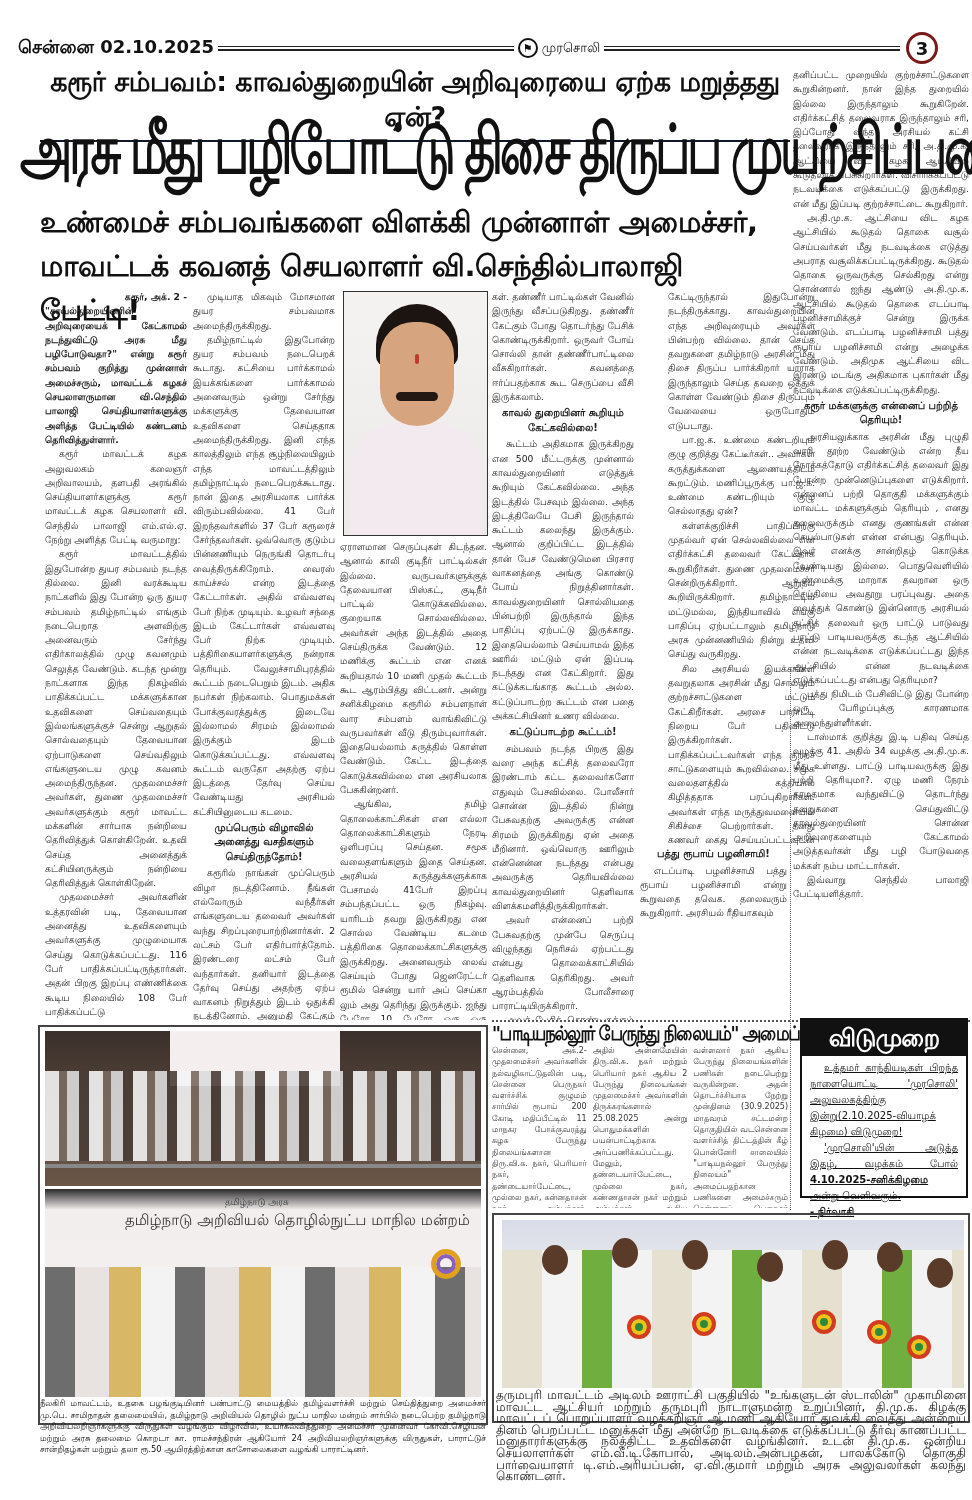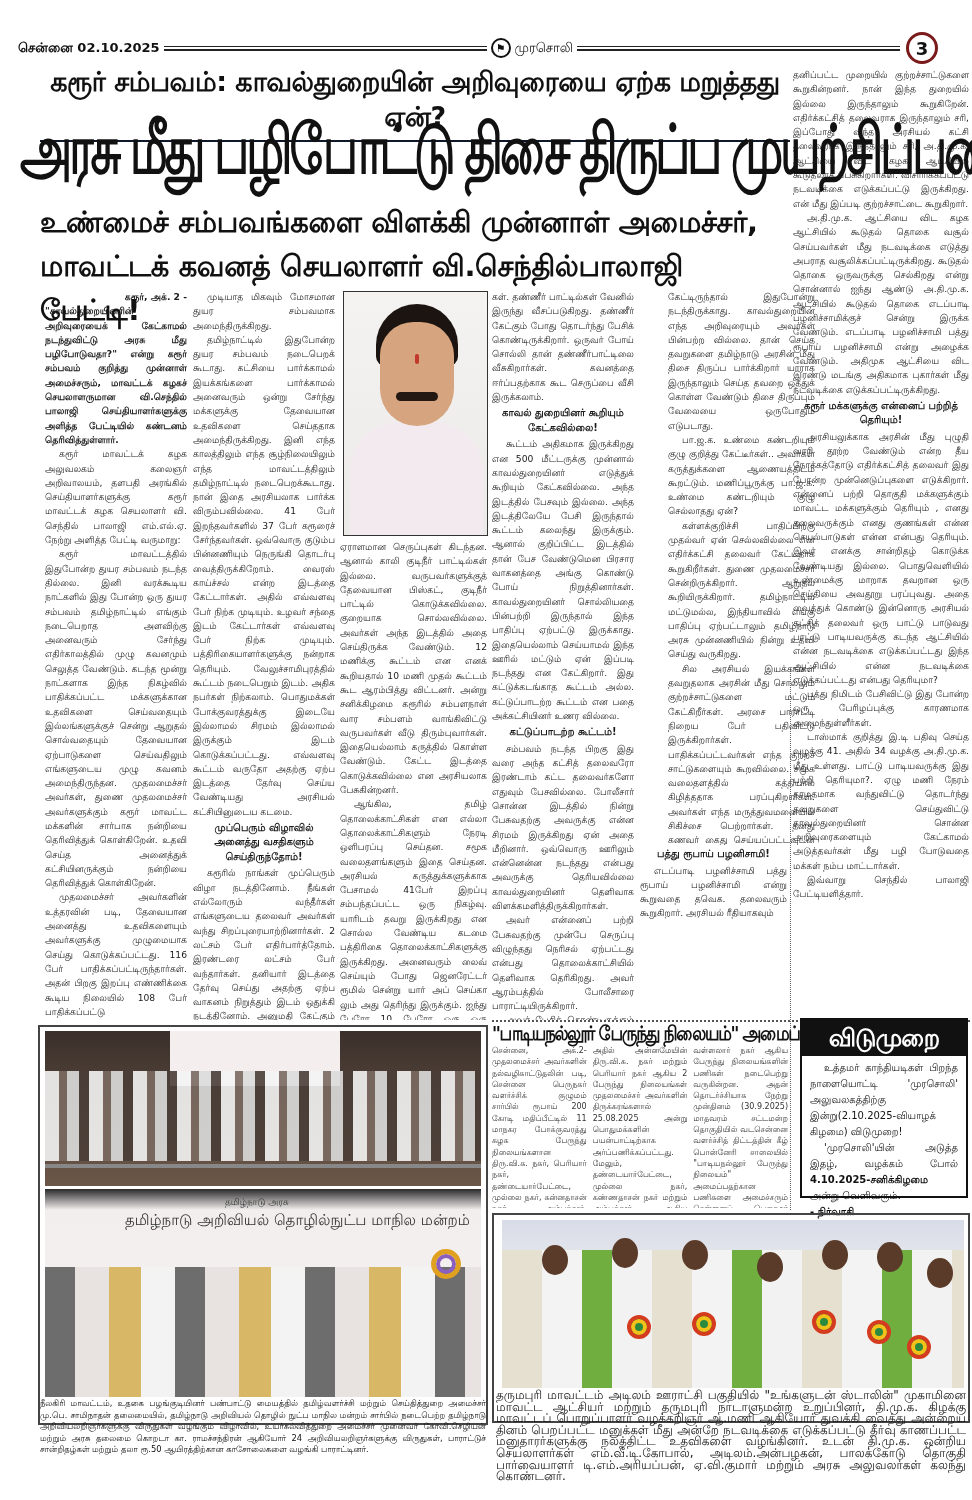--- a/index.html
+++ b/index.html
@@ -1,20 +1,20 @@
 <!DOCTYPE html>
 <html><head>
 <meta charset="utf-8">
 <style>
   * { box-sizing: border-box; margin: 0; padding: 0; }
   html, body { width: 972px; height: 1500px; background: #ffffff; overflow: hidden; }
   body { font-family: "DejaVu Sans", sans-serif; color: #111; position: relative; }
 
   .masthead { position: absolute; left: 18px; top: 34px; width: 920px; height: 28px; display: flex; align-items: center; }
-  .mh-date { font-size: 13px; font-weight: bold; white-space: nowrap; }
+  .mh-date { font-size: 18px; font-weight: bold; white-space: nowrap; }
   .mh-rule { flex: 1; height: 5px; border-top: 1px solid #222; border-bottom: 2px solid #222; margin: 0 4px; }
   .mh-logo { display: flex; align-items: center; gap: 4px; font-size: 13px; white-space: nowrap; }
   .mh-logo-mark { width: 20px; height: 20px; border: 2px solid #111; border-radius: 50%; display: inline-flex; align-items: center; justify-content: center; font-size: 11px; }
   .mh-page { width: 32px; height: 32px; border-radius: 50%; border: 3px solid #7a1a1a; display: flex; align-items: center; justify-content: center; font-weight: bold; font-size: 18px; margin-left: 2px; }
 
   .kicker { position: absolute; left: 40px; top: 66px; width: 750px; text-align: center; font-size: 27px; font-weight: bold; letter-spacing: -0.5px; padding-bottom: 4px; border-bottom: 2px solid #0f172a; font-family: "DejaVu Sans", sans-serif; }
   .headline { position: absolute; left: 20px; top: 112px; width: 770px; text-align: center; font-size: 47px; font-weight: bold; line-height: 1.1; letter-spacing: -3px; transform: scaleY(1.45); transform-origin: top center; font-family: "DejaVu Sans Condensed", "DejaVu Sans", sans-serif; white-space: nowrap; }
   .subhead { position: absolute; left: 40px; top: 200px; width: 750px; text-align: left; font-size: 29px; font-weight: bold; line-height: 44px; letter-spacing: -0.4px; }
 
   .body-text { font-size: 9.2px; line-height: 14.3px; text-align: justify; color: #1a1a1a; }
@@ -50,21 +50,21 @@
   .caption1 { position: absolute; left: 40px; top: 1398px; width: 446px; font-size: 8.4px; line-height: 11.6px; text-align: justify; }
 
   .mid-title { position: absolute; left: 492px; top: 1023px; width: 296px; text-align: center; font-size: 17px; font-weight: bold; letter-spacing: -1.4px; white-space: nowrap; transform: scaleY(1.15); }
   .mid-cols { position: absolute; left: 492px; top: 1045px; width: 296px; height: 163px; display: flex; gap: 6px; }
   .mid-cols > div { flex: 1; font-size: 8px; line-height: 11.3px; text-align: justify; overflow: hidden; color: #333; }
   .dotted-v { position: absolute; left: 790px; top: 670px; height: 540px; border-left: 1px dotted #666; }
   .dotted-h { position: absolute; left: 492px; top: 1020px; width: 478px; border-top: 2px dotted #555; }
 
   .vidumurai { position: absolute; left: 800px; top: 1018px; width: 168px; height: 180px; border: 2px solid #111; }
   .vidumurai .vhead { background: #111; color: #fff; text-align: center; font-size: 24px; font-weight: bold; height: 36px; line-height: 36px; letter-spacing: -1px; }
-  .vidumurai .vbody { padding: 4px 8px; font-size: 10px; line-height: 16px; text-align: justify; }
+  .vidumurai .vbody { padding: 4px 8px; font-size: 10px; line-height: 16px; text-align: justify; text-decoration: underline; }
   .vidumurai .vbody p { text-indent: 14px; }
   .vidumurai .vbold { font-weight: bold; }
   .vidumurai .vsign { font-weight: bold; }
 
   .photo-box2 { position: absolute; left: 492px; top: 1213px; width: 478px; height: 210px; border: 2px solid #444; }
   .photo3 { position: absolute; left: 8px; top: 5px; width: 462px; height: 168px; background: linear-gradient(180deg,#d8dce8 0%,#eeeeee 40%,#f5f5f2 100%); overflow: hidden; }
   .photo3 .people { position: absolute; left: 0; top: 30px; width: 100%; height: 140px; background: repeating-linear-gradient(90deg, #e6e0d0 0 40px, #f3f3f3 40px 80px, #6fae3f 80px 110px, #f2f2f2 110px 150px); }
   .photo3 .head { position: absolute; width: 26px; height: 30px; border-radius: 50%; background: #5a3a28; }
   .rosette-g { position: absolute; width: 24px; height: 24px; border-radius: 50%; border: 4px solid #d43b1f; background: #2b8a3e; box-shadow: inset 0 0 0 4px #f2c21a; }
   .caption2 { position: absolute; left: 496px; top: 1390px; width: 470px; font-size: 12px; line-height: 11.6px; text-align: justify; }

